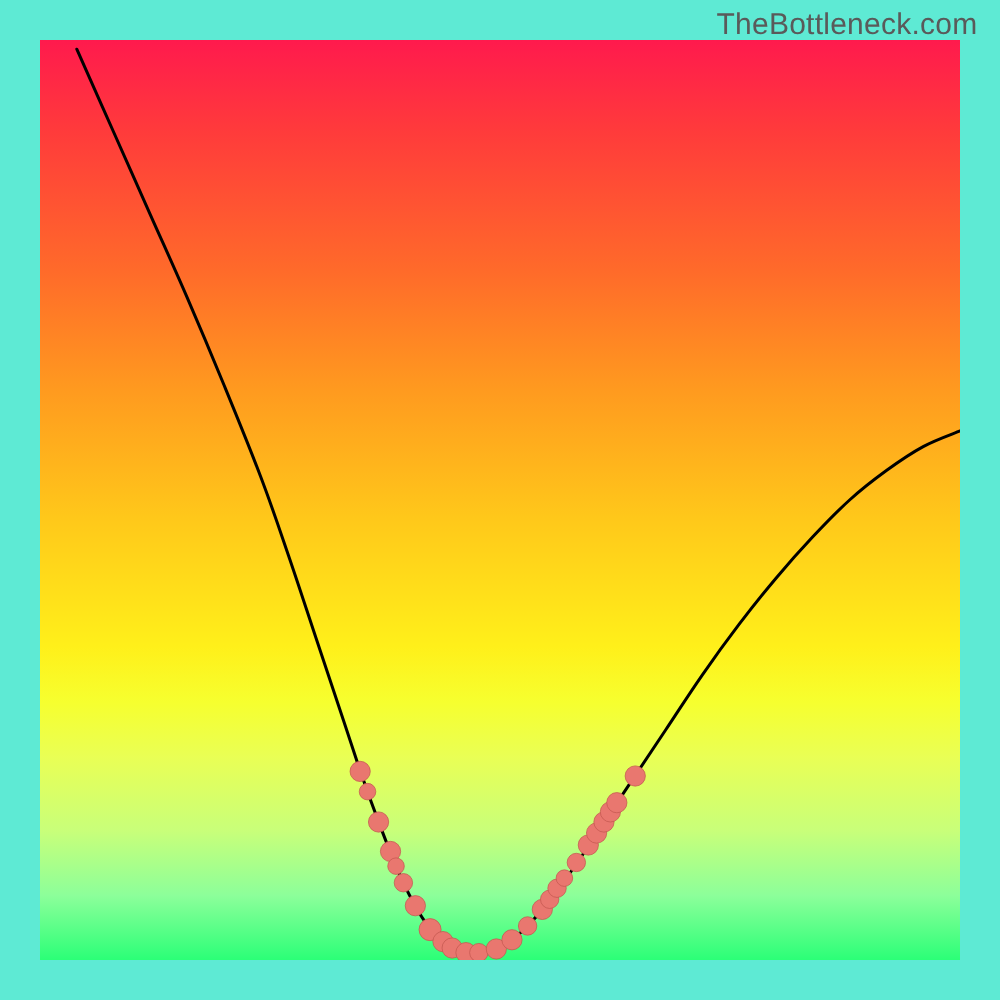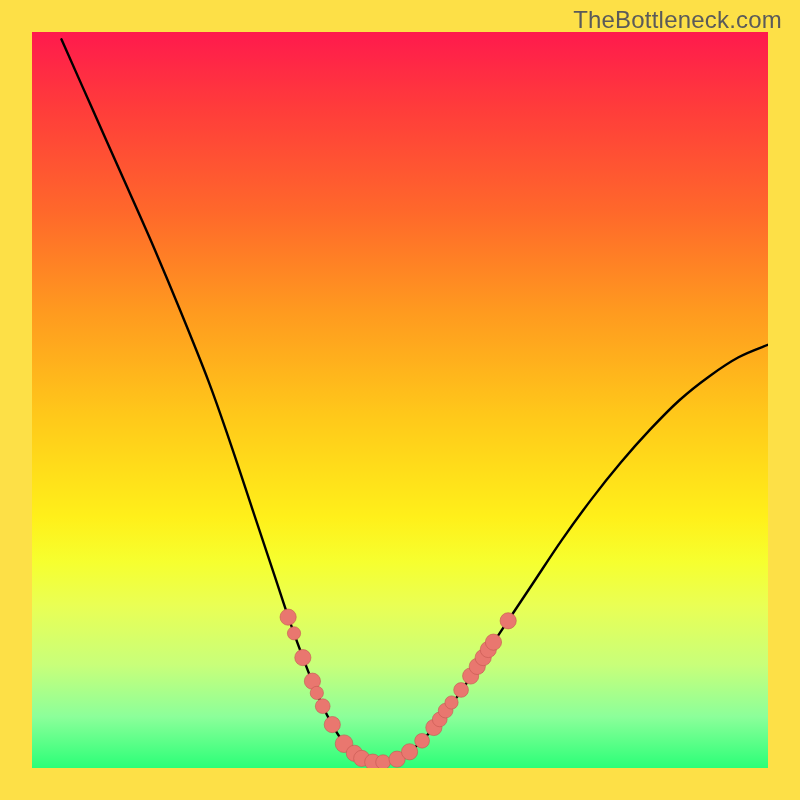--- a/index.html
+++ b/index.html
@@ -8,21 +8,21 @@
     width: 800px;
     height: 800px;
     overflow: hidden;
     background: #000;
     font-family: Arial, Helvetica, sans-serif;
   }
   .frame {
     position: relative;
     width: 800px;
     height: 800px;
-    background: #fde047;
+    background: #5eead4;
   }
   .plot-area {
     position: absolute;
     left: 32px;
     top: 32px;
     width: 736px;
     height: 736px;
     background: linear-gradient(
       to bottom,
       #ff1a4d 0%,

